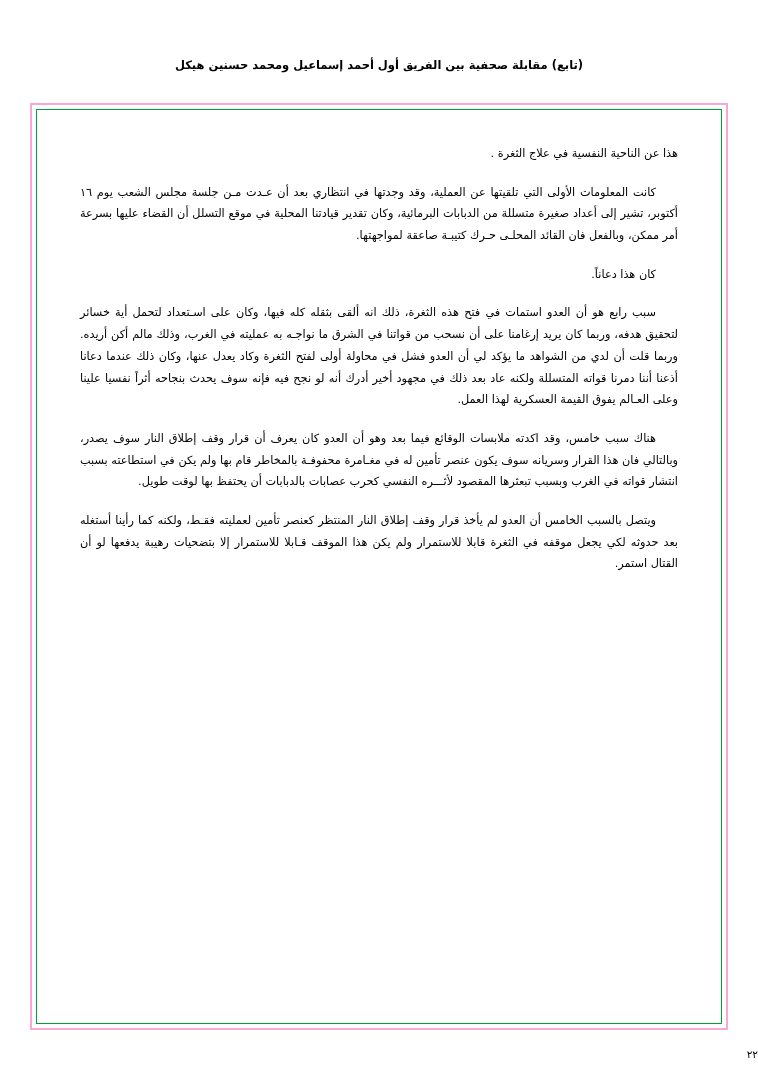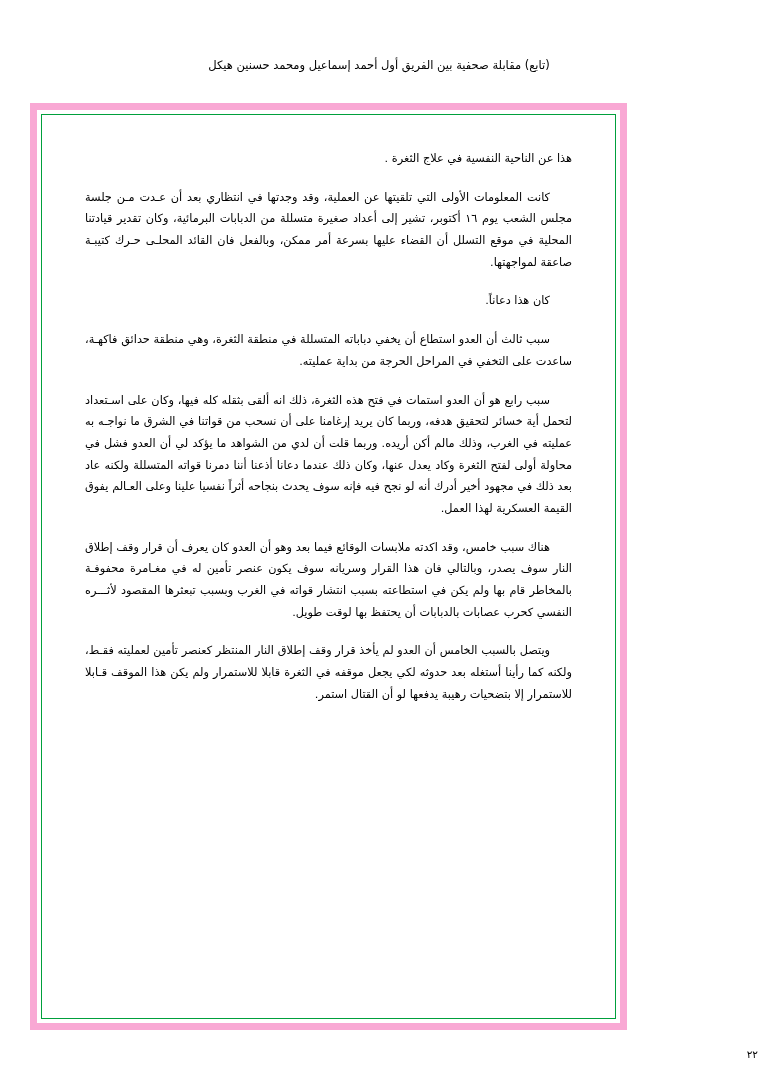--- a/index.html
+++ b/index.html
@@ -15,31 +15,31 @@
     font-family: "DejaVu Sans", "Liberation Sans", sans-serif;
     overflow: hidden;
   }
   .doc-header {
     position: absolute;
     top: 58px;
     left: 0;
     right: 0;
     text-align: center;
     font-size: 11.5px;
-    font-weight: normal;
+    font-weight: bold;
     color: #000000;
     direction: rtl;
   }
   .frame {
     position: absolute;
     top: 103px;
     left: 30px;
-    width: 597px;
+    width: 698px;
     height: 927px;
-    border: 7px solid #f9a8d4;
+    border: 2px solid #f9a8d4;
     box-sizing: border-box;
     background: #ffffff;
   }
   .frame-inner {
     position: absolute;
     top: 4px;
     left: 4px;
     right: 4px;
     bottom: 4px;
     border: 1px solid #00A03C;
@@ -82,21 +82,20 @@
 
   <div class="doc-header">(تابع) مقابلة صحفية بين الفريق أول أحمد إسماعيل ومحمد حسنين هيكل</div>
 
   <div class="frame">
     <div class="frame-inner"></div>
 
     <div class="body-text">
       <p class="no-indent">هذا عن الناحية النفسية في علاج الثغرة .</p>
       <p>كانت المعلومات الأولى التي تلقيتها عن العملية، وقد وجدتها في انتظاري بعد أن عـدت مـن جلسة مجلس الشعب يوم ١٦ أكتوبر، تشير إلى أعداد صغيرة متسللة من الدبابات البرمائية، وكان تقدير قيادتنا المحلية في موقع التسلل أن القضاء عليها بسرعة أمر ممكن، وبالفعل فان القائد المحلـى حـرك كتيبـة صاعقة لمواجهتها.</p>
       <p>كان هذا دعاناً.</p>
-      <p>سبب ثالث أن العدو استطاع أن يخفي دباباته المتسللة في منطقة الثغرة، وهي منطقة حدائق فاكهـة، ساعدت على التخفي في المراحل الحرجة من بداية عمليته.</p>
       <p>سبب رابع هو أن العدو استمات في فتح هذه الثغرة، ذلك انه ألقى بثقله كله فيها، وكان على اسـتعداد لتحمل أية خسائر لتحقيق هدفه، وربما كان يريد إرغامنا على أن نسحب من قواتنا في الشرق ما نواجـه به عمليته في الغرب، وذلك مالم أكن أريده. وربما قلت أن لدي من الشواهد ما يؤكد لي أن العدو فشل في محاولة أولى لفتح الثغرة وكاد يعدل عنها، وكان ذلك عندما دعانا أذعنا أننا دمرنا قواته المتسللة ولكنه عاد بعد ذلك في مجهود أخير أدرك أنه لو نجح فيه فإنه سوف يحدث بنجاحه أثراً نفسيا علينا وعلى العـالم يفوق القيمة العسكرية لهذا العمل.</p>
       <p>هناك سبب خامس، وقد اكدته ملابسات الوقائع فيما بعد وهو أن العدو كان يعرف أن قرار وقف إطلاق النار سوف يصدر، وبالتالي فان هذا القرار وسريانه سوف يكون عنصر تأمين له في مغـامرة محفوفـة بالمخاطر قام بها ولم يكن في استطاعته بسبب انتشار قواته في الغرب وبسبب تبعثرها المقصود لأثـــره النفسي كحرب عصابات بالدبابات أن يحتفظ بها لوقت طويل.</p>
       <p>ويتصل بالسبب الخامس أن العدو لم يأخذ قرار وقف إطلاق النار المنتظر كعنصر تأمين لعمليته فقـط، ولكنه كما رأينا أستغله بعد حدوثه لكي يجعل موقفه في الثغرة قابلا للاستمرار ولم يكن هذا الموقف قـابلا للاستمرار إلا بتضحيات رهيبة يدفعها لو أن القتال استمر.</p>
     </div>
   </div>
 
   <div class="page-number">٢٢</div>
 
 </div>
 

